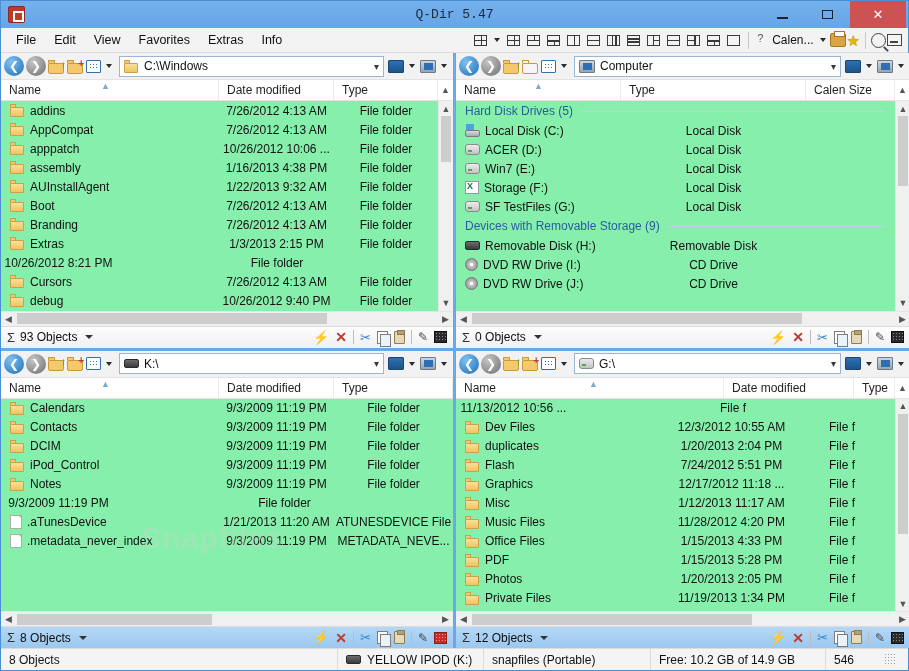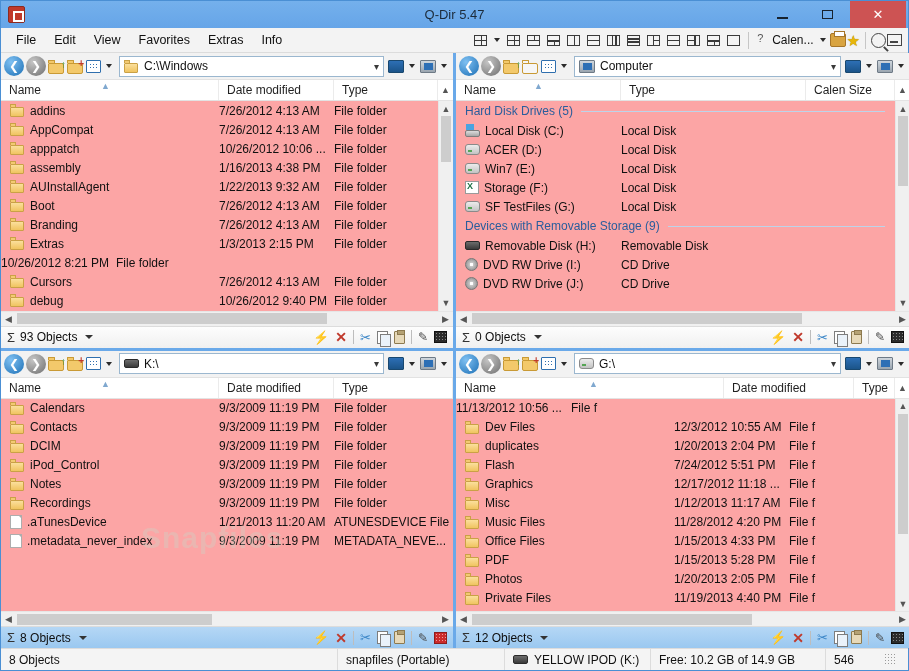--- a/index.html
+++ b/index.html
@@ -34,20 +34,21 @@
   }
   .app-icon::after {
     content: ""; position: absolute;
     left: 4px; top: 4px; width: 7px; height: 7px;
     border: 2px solid #fff;
   }
   .title-text {
     position: absolute; left: 0; right: 0; text-align: center;
     font-size: 13px; color: #1c2b3a;
     pointer-events: none;
+    font-family: Liberation Mono, monospace;
   }
   .wctrls { margin-left: auto; display: flex; height: 100%; align-items: stretch; }
   .wbtn {
     width: 45px; display: flex; align-items: center; justify-content: center;
     color: #17222e; font-size: 13px;
   }
   .wbtn.close { background: #cd5353; color: #fff; width: 56px; margin-right: 2px; }
   .min-glyph { display:block; width: 11px; height: 2px; background: #17222e; margin-top: 6px;}
   .max-glyph { display:block; width: 11px; height: 9px; border: 1.6px solid #17222e; }
   
@@ -139,21 +140,21 @@
     display: flex; align-items: center;
     background: #fff;
     border-bottom: 1px solid #e3e3e3;
     font-size: 12px; color: #1f1f1f;
     position: relative;
   }
   .colhead .ch { padding-left: 8px; border-right: 1px solid #ebebeb; height: 100%; display:flex; align-items:center; overflow:hidden; white-space:nowrap;}
   .colhead .sortmark{position:absolute; left:100px; top:1px; color:#7fa8cf; font-size:9px;}
   .colhead .hscroll-cap{margin-left:auto;width:15px;height:100%;display:flex;align-items:center;justify-content:center;color:#555;font-size:9px;}
   
-  .listwrap { flex: 1 1 auto; display:flex; overflow:hidden; background:#fca5a5;}
+  .listwrap { flex: 1 1 auto; display:flex; overflow:hidden; background:#86efac;text-align:center;}
   .list { flex: 1 1 auto; overflow: hidden; }
   .row { display:flex; align-items:center; height:19px; font-size:12px; color:#111; }
   .row .c-name { width: 218px; display:flex; align-items:center; gap:5px; padding-left:9px; white-space:nowrap; overflow:hidden;}
   .row .c-date { width: 115px; white-space:nowrap; overflow:hidden; }
   .row .c-type { flex:1 1 auto; white-space:nowrap; overflow:hidden; }
   .row.comp .c-name { width: 165px; }
   .row.comp .c-type { width: 185px; flex:none; }
   .row.comp .c-size { flex:1 1 auto; }
   .grouphdr { display:flex; align-items:center; height:20px; padding-left:9px; color:#2a5d9c; font-size:12px; gap:8px;}
   .grouphdr .gline { flex:1 1 auto; height:1px; background:#bcd4ea; margin-right:10px;}
@@ -713,27 +714,20 @@
                 <span class="f-ico">
                   <span class="b"></span>
                   <span class="t"></span>
                 </span>
                 <span>Notes</span>
               </div>
               <div class="c-date">9/3/2009 11:19 PM</div>
               <div class="c-type">File folder</div>
             </div>
             <div class="row">
-              <div class="c-name">
-                <span class="f-ico">
-                  <span class="b"></span>
-                  <span class="t"></span>
-                </span>
-                <span>Recordings</span>
-              </div>
               <div class="c-date">9/3/2009 11:19 PM</div>
               <div class="c-type">File folder</div>
             </div>
             <div class="row">
               <div class="c-name">
                 <span class="doc-ico"></span>
                 <span>.aTunesDevice</span>
               </div>
               <div class="c-date">1/21/2013 11:20 AM</div>
               <div class="c-type">ATUNESDEVICE File</div>
@@ -911,21 +905,21 @@
               <div class="c-type">File f</div>
             </div>
             <div class="row">
               <div class="c-name">
                 <span class="f-ico">
                   <span class="b"></span>
                   <span class="t"></span>
                 </span>
                 <span>Private Files</span>
               </div>
-              <div class="c-date">11/19/2013 4:40 PM</div>
+              <div class="c-date">11/19/2013 1:34 PM</div>
               <div class="c-type">File f</div>
             </div>
           </div>
         <div class="vscroll">
           <div class="arrow">▲</div>
           <div class="thumb" style="height: 120px;"></div>
             <div class="track"></div>
           <div class="arrow">▼</div>
         </div>
       </div>
@@ -950,25 +944,25 @@
           <span class="ico-pen">✎</span>
           <span class="ico-grid"></span>
         </span>
       </div>
     </div>
 
   </div>
 
   <div class="bottombar">
     <div class="bb-cell" style="width:337px">8 Objects</div>
-    <div class="bb-cell" style="width:167px">snapfiles (Portable)</div>
     <div class="bb-cell" style="width:146px">
       <span class="rem-ico"></span>
       <span>YELLOW IPOD (K:)</span>
     </div>
+    <div class="bb-cell" style="width:167px">snapfiles (Portable)</div>
     <div class="bb-cell" style="width:175px">Free: 10.2 GB of 14.9 GB</div>
     <div class="bb-cell grow">
       <span>546</span>
       <span class="bb-resize"></span>
     </div>
   </div>
 
   <div class="watermark">Snapfiles</div>
 </div>
 

